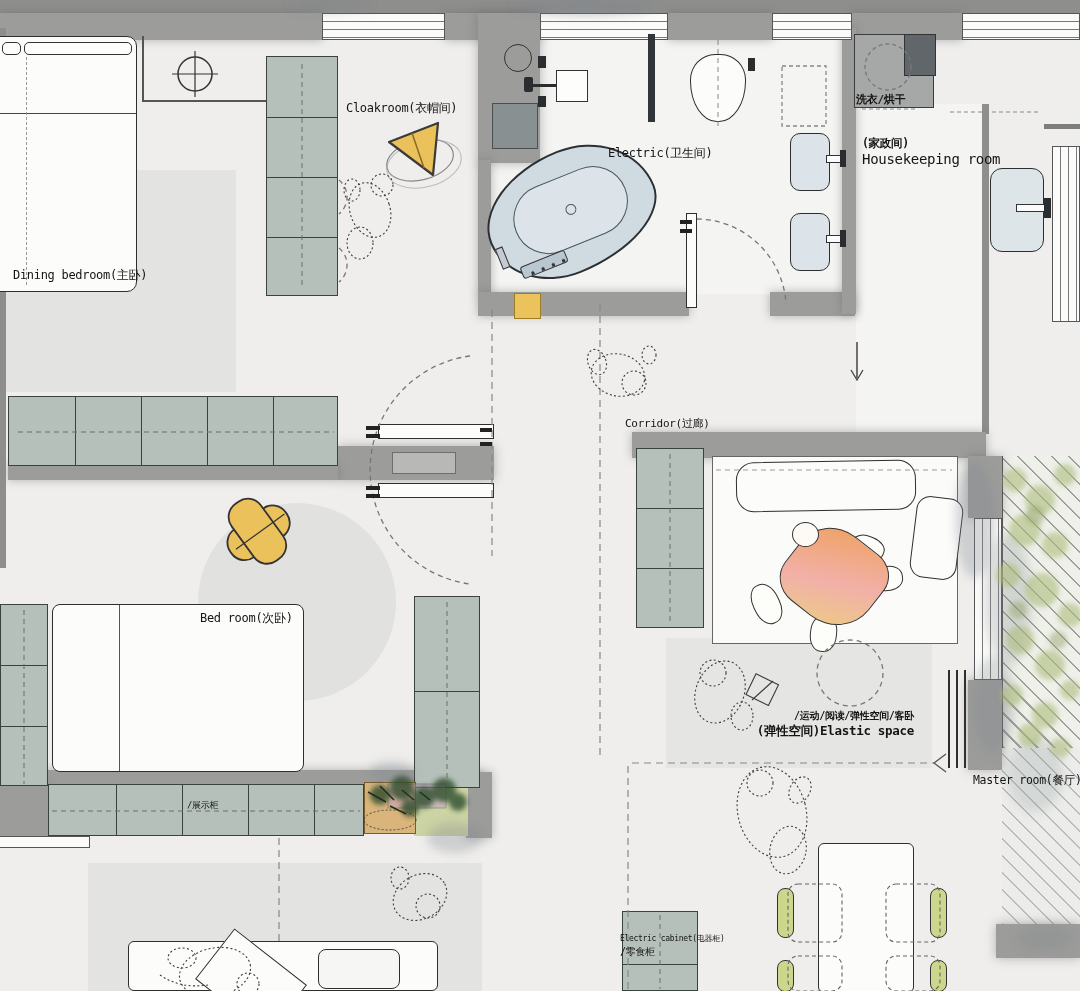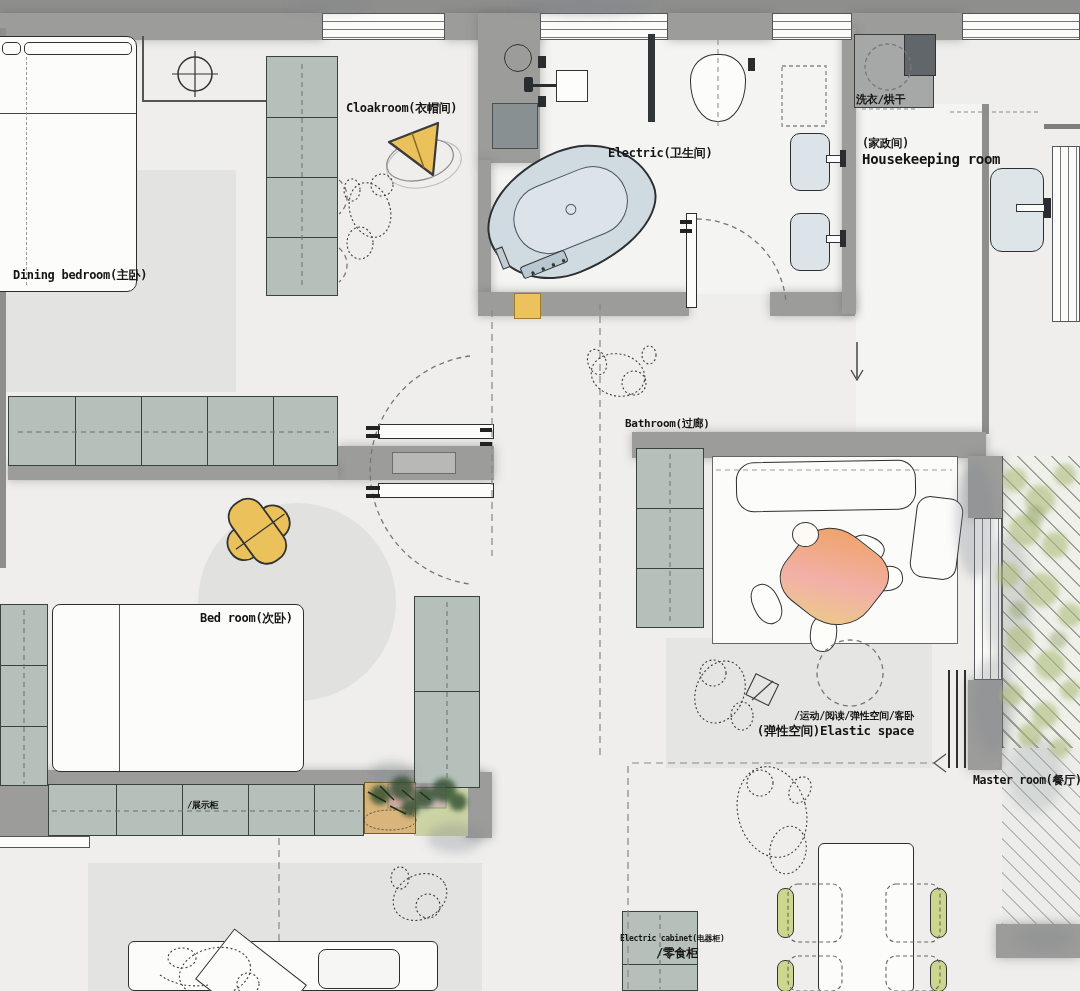--- a/index.html
+++ b/index.html
@@ -12,21 +12,21 @@
        background-image:repeating-linear-gradient(180deg,transparent 0 7px,#787878 7px 8px);}
   .winv{position:absolute;box-sizing:border-box;background:#fbfbf9;border:1px solid #55565a;
        background-image:repeating-linear-gradient(90deg,transparent 0 7px,#787878 7px 8px);}
   .lines{position:absolute;background-image:repeating-linear-gradient(90deg,#2f2f2f 0 2px,transparent 2px 8px);}
   .cab{position:absolute;box-sizing:border-box;background:#b5c0ba;border:1.5px solid #3a423e;}
   .dvh{position:absolute;left:0;right:0;height:1.4px;background:#3a423e;}
   .dvv{position:absolute;top:0;bottom:0;width:1.4px;background:#3a423e;}
   .f{position:absolute;box-sizing:border-box;background:#fcfcfa;border:1.6px solid #2e2e2e;}
   .rug{position:absolute;background:#e3e3e1;}
   .floor{position:absolute;background:#f4f4f2;}
-  .lbl{position:absolute;font-weight:700;font-size:12px;line-height:1.25;color:#141414;
+  .lbl{position:absolute;font-weight:400;font-size:12px;line-height:1.25;color:#141414;
        white-space:nowrap;z-index:20;letter-spacing:-0.3px;}
   .z1{z-index:1}.z2{z-index:2}.z5{z-index:5}.z6{z-index:6}.z8{z-index:8}.z9{z-index:9}.z10{z-index:10}
   #overlay{position:absolute;left:0;top:0;z-index:12;pointer-events:none;}
   .mat{position:absolute;background:#ecc25d;border:1.2px solid #9e7c28;box-sizing:border-box;}
   .dark{position:absolute;background:#2a2d30;}
 </style>
 </head>
 <body>
 
 <div id="plan">
@@ -354,22 +354,22 @@
       </g>
     </g>
   </svg>
 
   <div class="lbl" style="left:13px;top:268px;">Dining bedroom(主卧)</div>
   <div class="lbl" style="left:346px;top:101px;">Cloakroom(衣帽间)</div>
   <div class="lbl" style="left:608px;top:146px;">Electric(卫生间)</div>
   <div class="lbl" style="left:856px;top:93px;font-size:11px;font-weight:700;">洗衣/烘干</div>
   <div class="lbl" style="left:862px;top:136px;font-size:11.5px;font-weight:700;">(家政间)</div>
   <div class="lbl" style="left:862px;top:151px;font-size:14px;">Housekeeping room</div>
-  <div class="lbl" style="left:625px;top:417px;font-size:11px;">Bathroom(过廊)</div>
+  <div class="lbl" style="left:625px;top:417px;font-size:11px;">Corridor(过廊)</div>
   <div class="lbl" style="left:200px;top:611px;">Bed room(次卧)</div>
   <div class="lbl" style="left:690px;top:710px;width:224px;text-align:right;font-size:10px;font-weight:700;">/运动/阅读/弹性空间/客卧</div>
   <div class="lbl" style="left:690px;top:723px;width:224px;text-align:right;font-size:12.5px;font-weight:700;">(弹性空间)Elastic space</div>
   <div class="lbl" style="left:973px;top:773px;font-size:11.5px;">Master room(餐厅)</div>
   <div class="lbl" style="left:187px;top:800px;font-size:9px;">/展示柜</div>
   <div class="lbl" style="left:620px;top:934px;width:78px;text-align:center;font-size:8px;">Electric cabinet(电器柜)</div>
-  <div class="lbl" style="left:620px;top:946px;width:78px;text-align:right;font-size:12px;">/零食柜</div>
+  <div class="lbl" style="left:620px;top:946px;width:78px;font-size:10px;">/零食柜</div>
 
 </div>
 
 </body></html>

